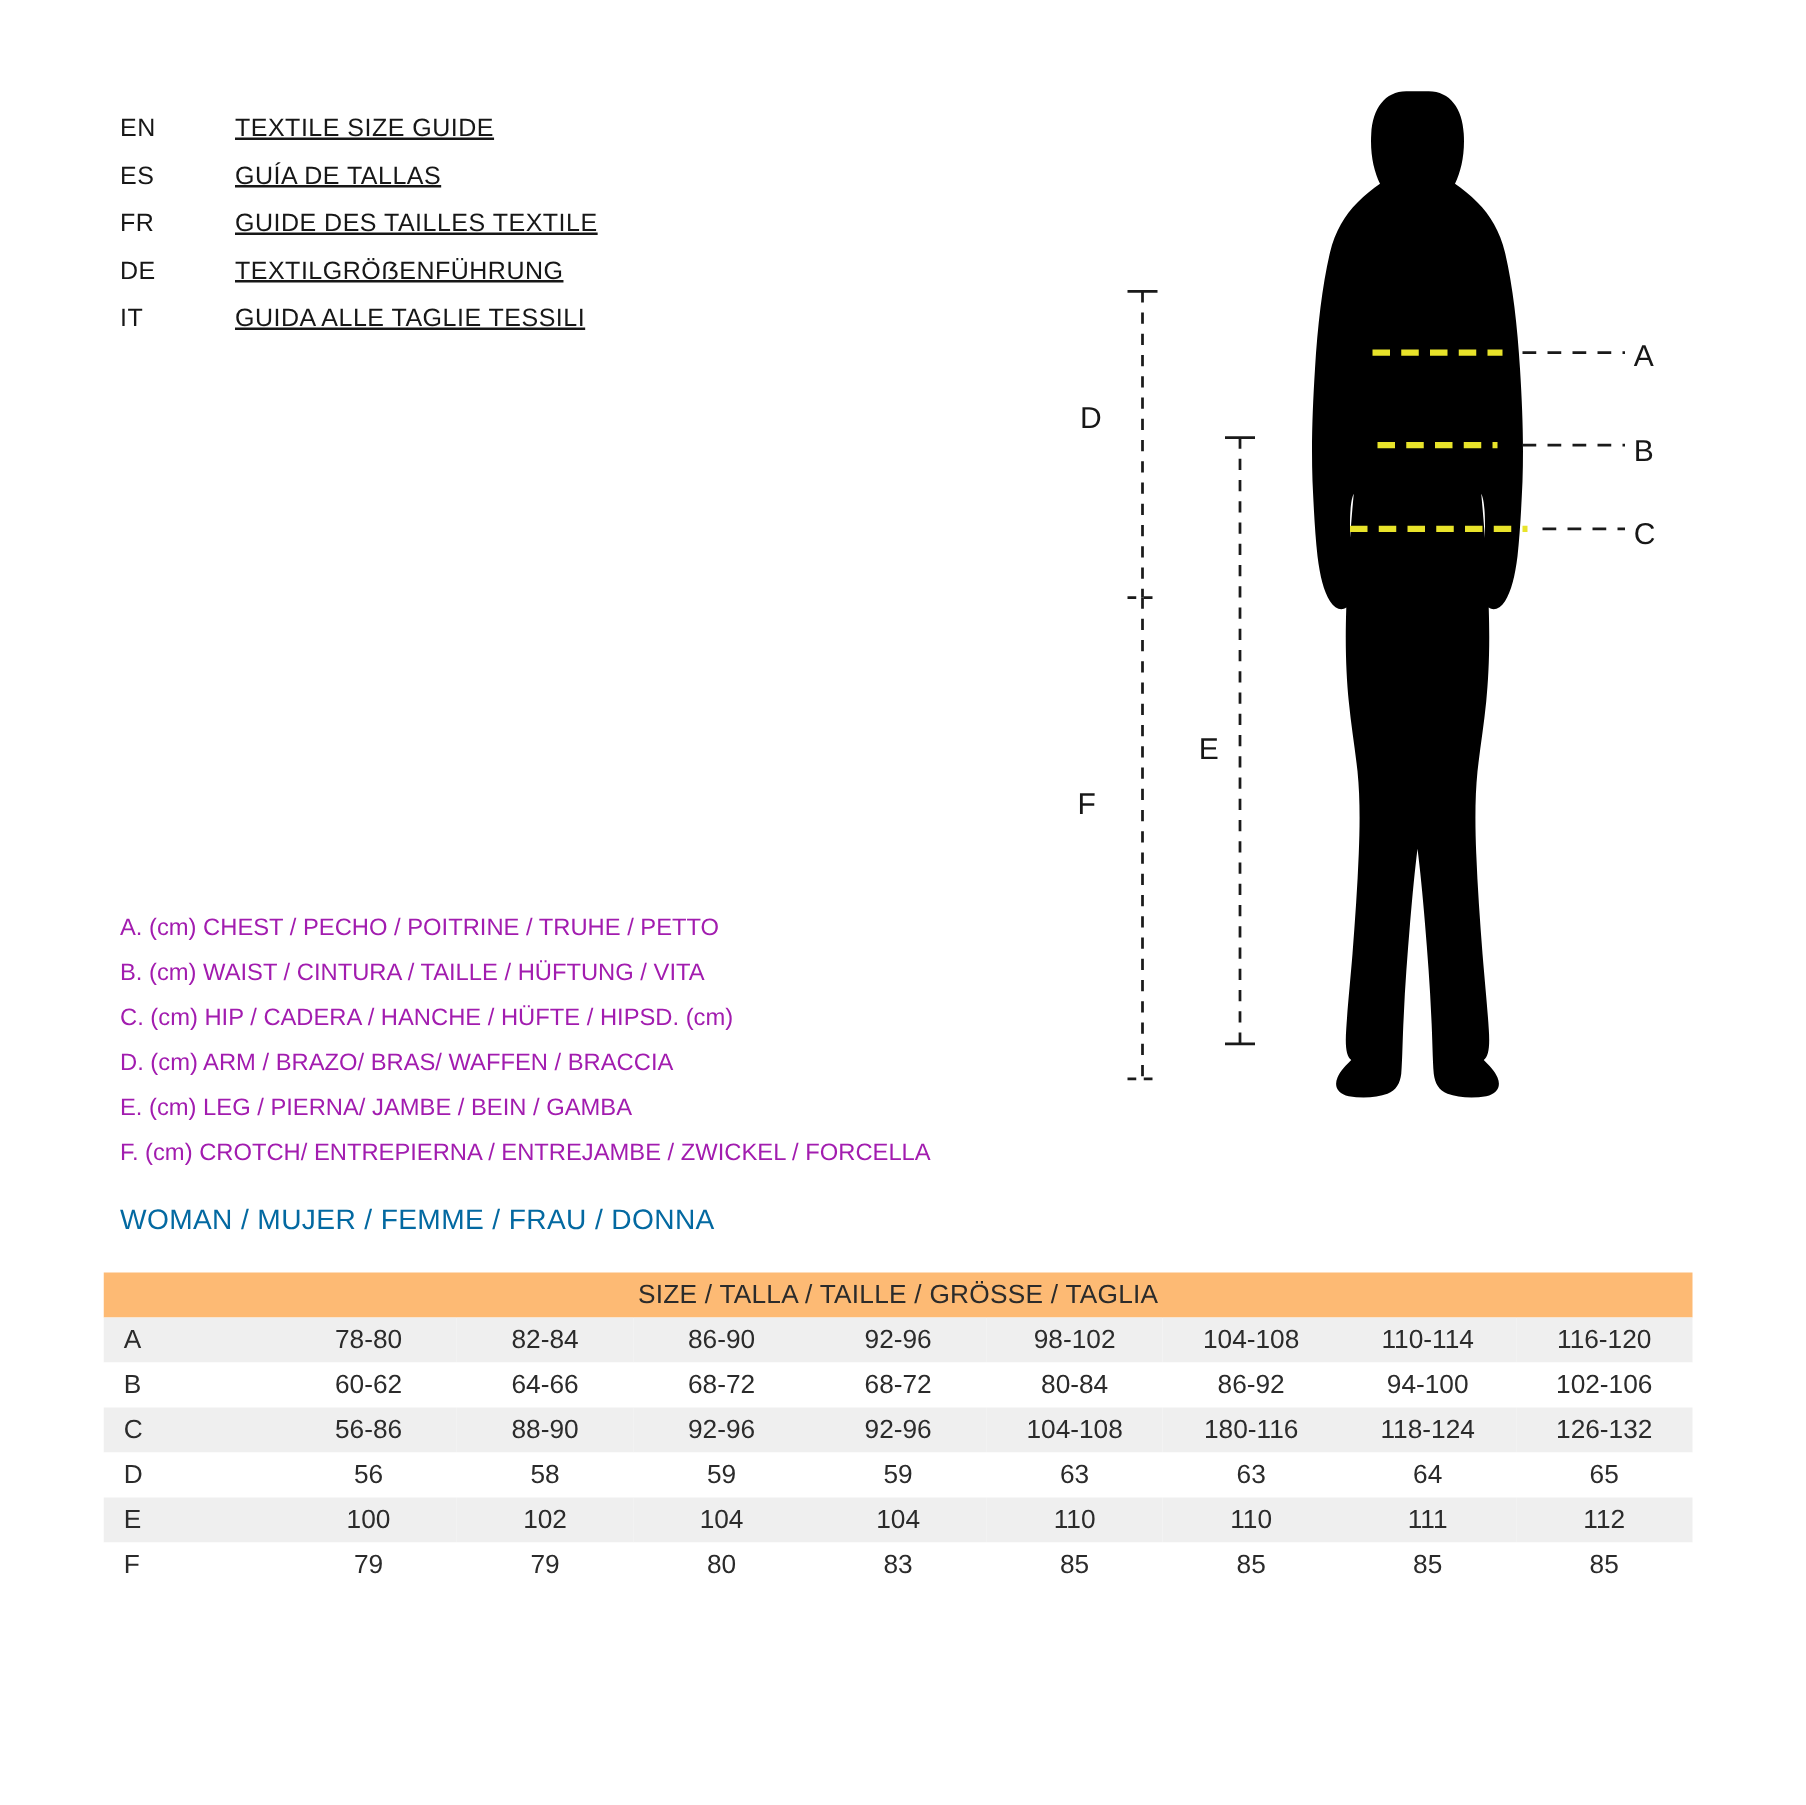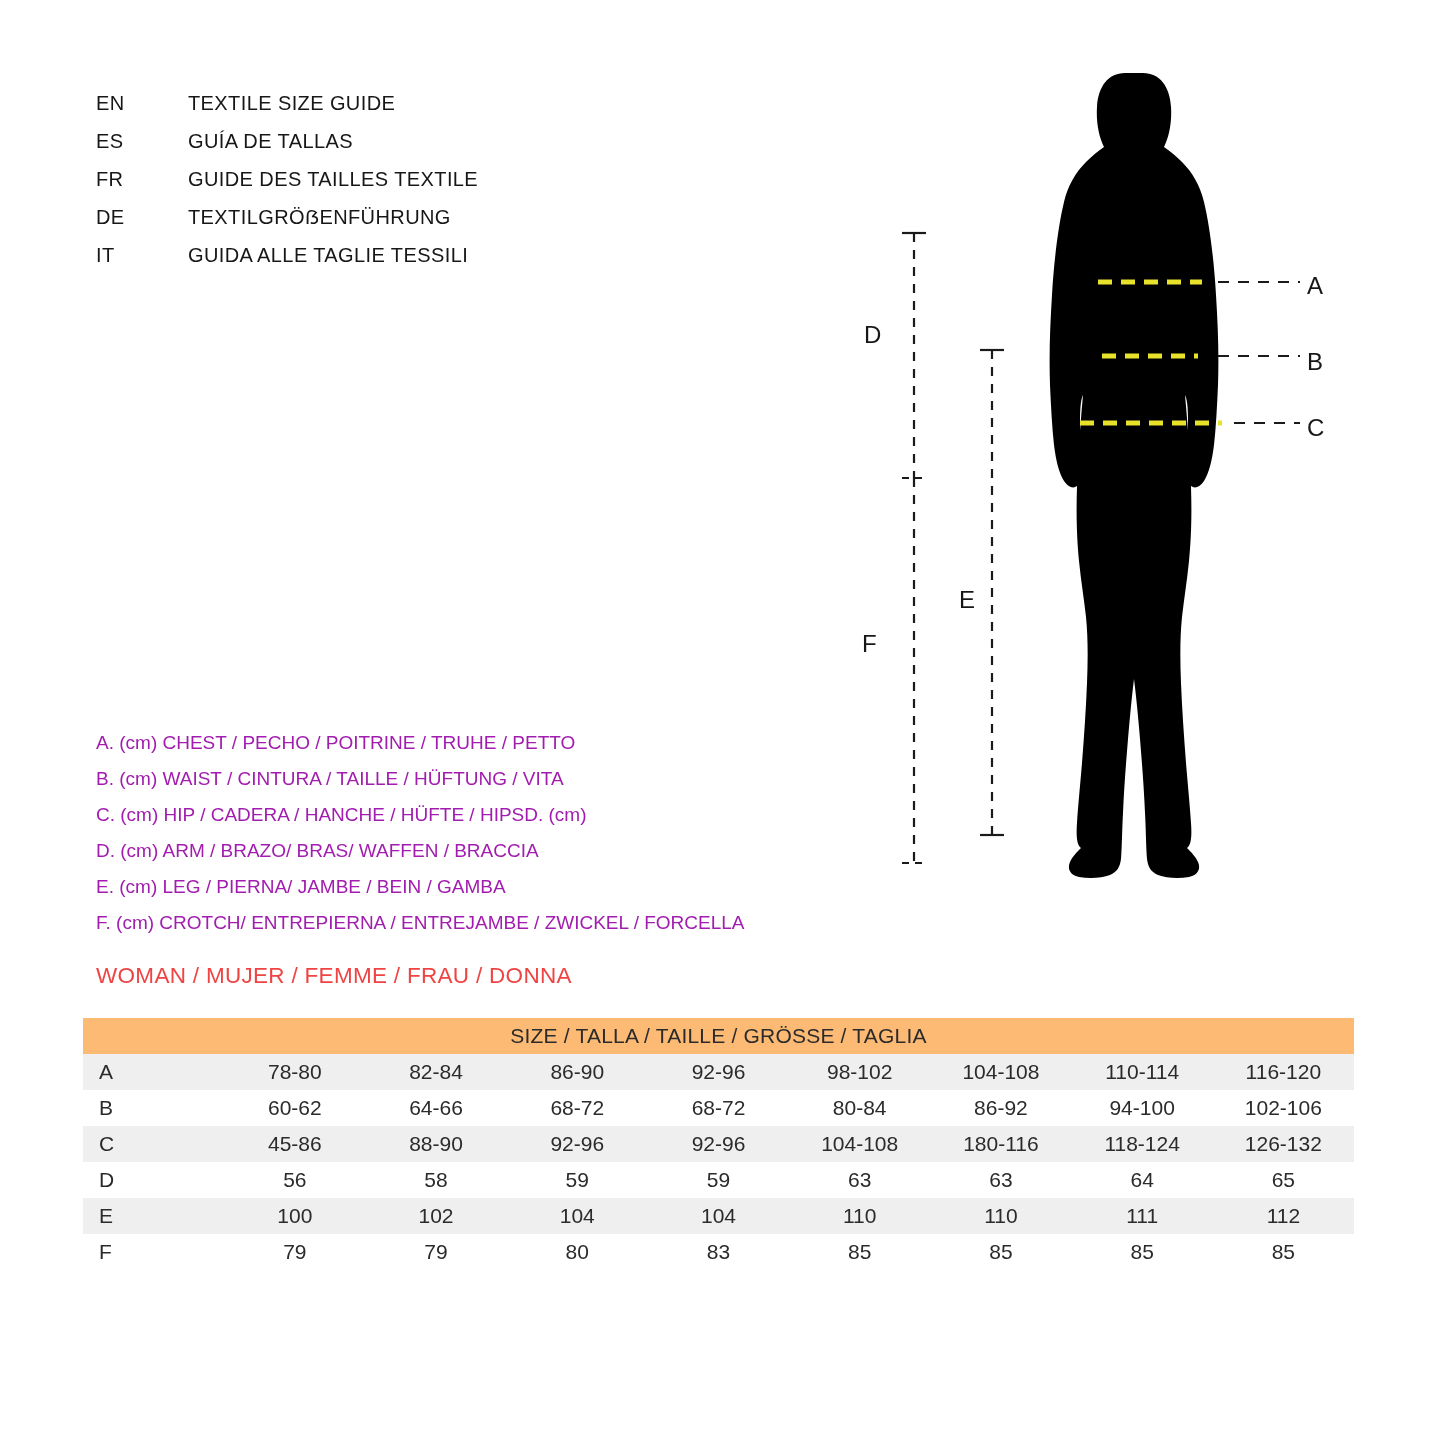--- a/index.html
+++ b/index.html
@@ -36,20 +36,21 @@
     letter-spacing: 0.4px;
     color: #171717;
   }
   .lang-code {
     width: 92px;
     flex: 0 0 92px;
   }
   .lang-text {
     flex: 1 1 auto;
     white-space: nowrap;
+    text-decoration: underline;
   }
 
   
   .legend-block {
     position: absolute;
     left: 96px;
     top: 725px;
     width: 800px;
   }
   .legend-row {
@@ -57,21 +58,21 @@
     line-height: 36px;
     white-space: nowrap;
     color: #a21caf;
   }
   .gender-row {
     position: absolute;
     left: 96px;
     top: 963px;
     font-size: 22.5px;
     letter-spacing: 0.3px;
-    color: #ef4444;
+    color: #0369a1;
     white-space: nowrap;
   }
 
   
   .table-wrap {
     position: absolute;
     left: 83px;
     top: 1018px;
     width: 1271px;
   }
@@ -305,21 +306,21 @@
         <td>68-72</td>
         <td>68-72</td>
         <td>80-84</td>
         <td>86-92</td>
         <td>94-100</td>
         <td>102-106</td>
       </tr>
 
       <tr class="row-shaded">
         <td class="col-label">C</td>
-        <td>45-86</td>
+        <td>56-86</td>
         <td>88-90</td>
         <td>92-96</td>
         <td>92-96</td>
         <td>104-108</td>
         <td>180-116</td>
         <td>118-124</td>
         <td>126-132</td>
       </tr>
 
       <tr class="row-plain">

